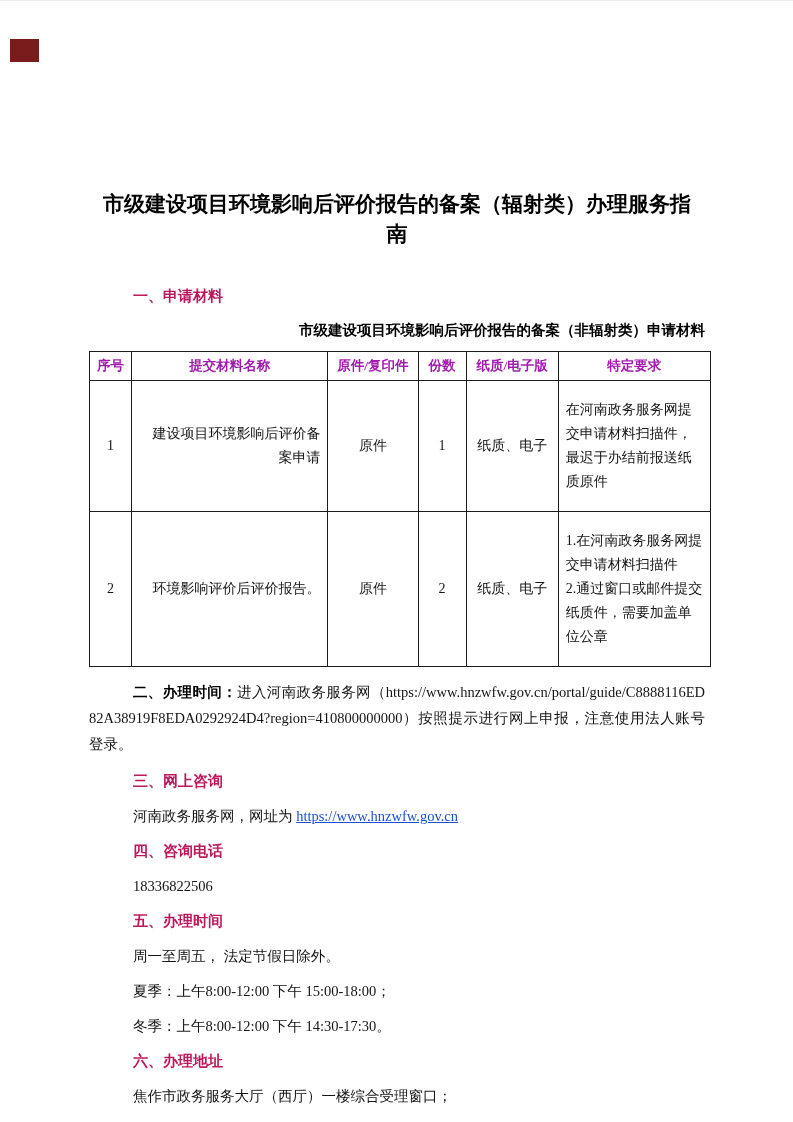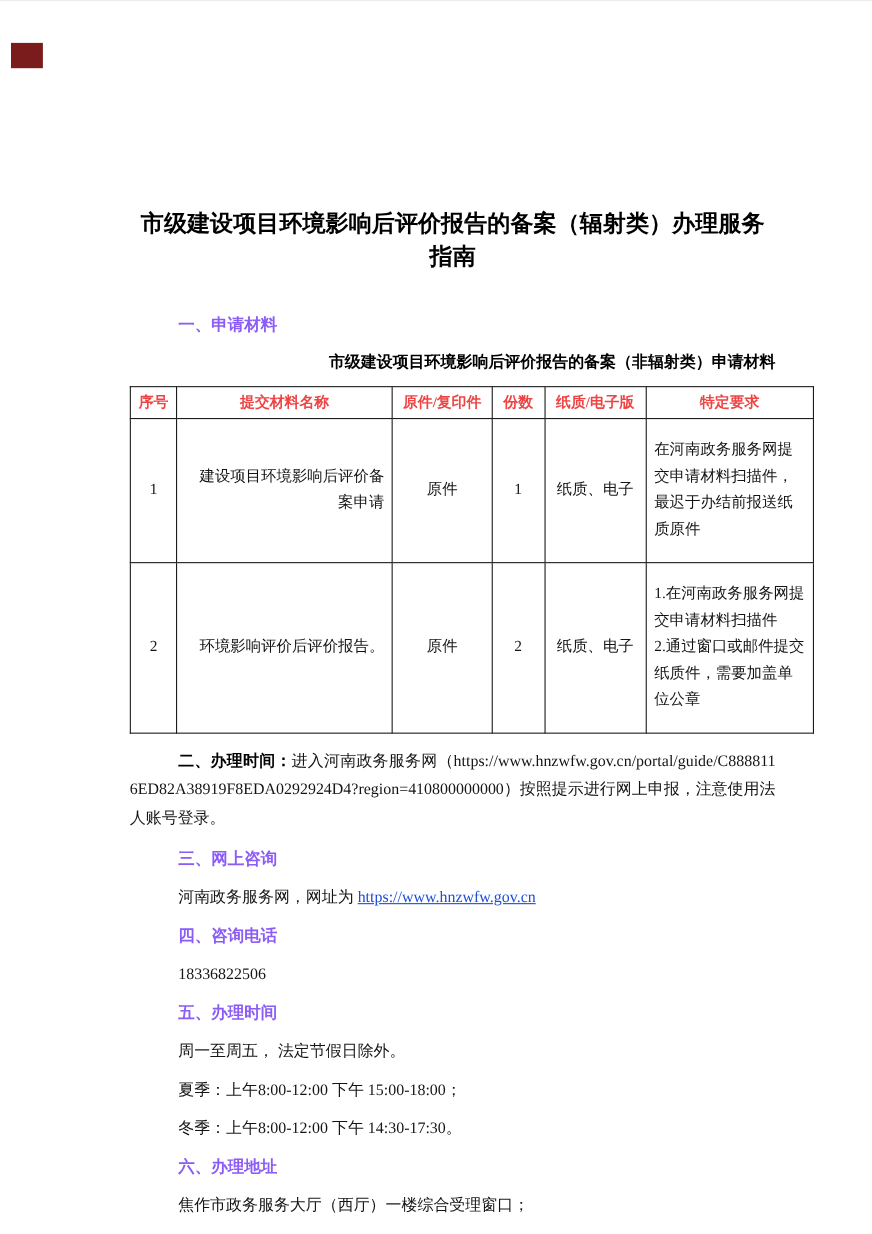--- a/index.html
+++ b/index.html
@@ -4,36 +4,36 @@
 <style>
   * { margin:0; padding:0; box-sizing:border-box; }
   html,body { background:#ffffff; }
   .page {
     width:793px; height:1122px; position:relative; overflow:hidden;
     background:#ffffff; color:#141414;
     font-family:"Liberation Serif","DejaVu Serif",serif;
     border-top:1px solid #ececec;
   }
   .red-mark { position:absolute; left:10px; top:38px; width:29px; height:23px; background:#7a1c1c; }
-  .content { padding:188px 88px 0 89px;margin-left:29px; }
+  .content { padding:188px 88px 0 89px; }
   .doc-title {
     font-family:"Liberation Sans","DejaVu Sans",sans-serif;
     font-weight:bold; font-size:21px; line-height:30px;
     text-align:center; max-width:600px; margin:0 auto; color:#000;
   }
   h2.sec {
     font-family:"Liberation Sans","DejaVu Sans",sans-serif;
     font-weight:bold; font-size:15px; line-height:22px;
-    margin:13px 0 0 44px; color:#8b5cf6;
+    margin:13px 0 0 44px; color:#be185d;
   }
   h2.sec.first { margin-top:36px; }
   .caption { font-size:14.5px; font-weight:bold; text-align:right; line-height:22px; margin-top:12px; color:#000; }
   table.mat { table-layout:fixed; width:622px; margin:10px auto 0; border-collapse:collapse; }
   table.mat th, table.mat td { border:1px solid #1c1c1c; }
-  table.mat th { font-size:13.5px; font-weight:bold; padding:5px 2px; line-height:18px; text-align:center; color:#ef4444; }
+  table.mat th { font-size:13.5px; font-weight:bold; padding:5px 2px; line-height:18px; text-align:center; color:#a21caf; }
   table.mat td { font-size:14px; padding:17px 7px; vertical-align:middle; line-height:24px; }
   td.center { text-align:center; }
   td.name { text-align:right; }
   td.req { font-size:13px; line-height:21px; padding:4px 5px 4px 7px; text-align:left; }
   .para { font-size:14.5px; line-height:22px; margin:13px 0 0; }
   .para.indent { text-indent:44px; }
   .para.long { line-height:26px; text-align:justify; word-break:break-all; text-indent:44px; margin-top:12px; }
   .bold-run { font-family:"Liberation Sans","DejaVu Sans",sans-serif; font-weight:bold; color:#000; }
   .link { color:#1d4ed8; text-decoration:underline; cursor:pointer; }
 </style>

